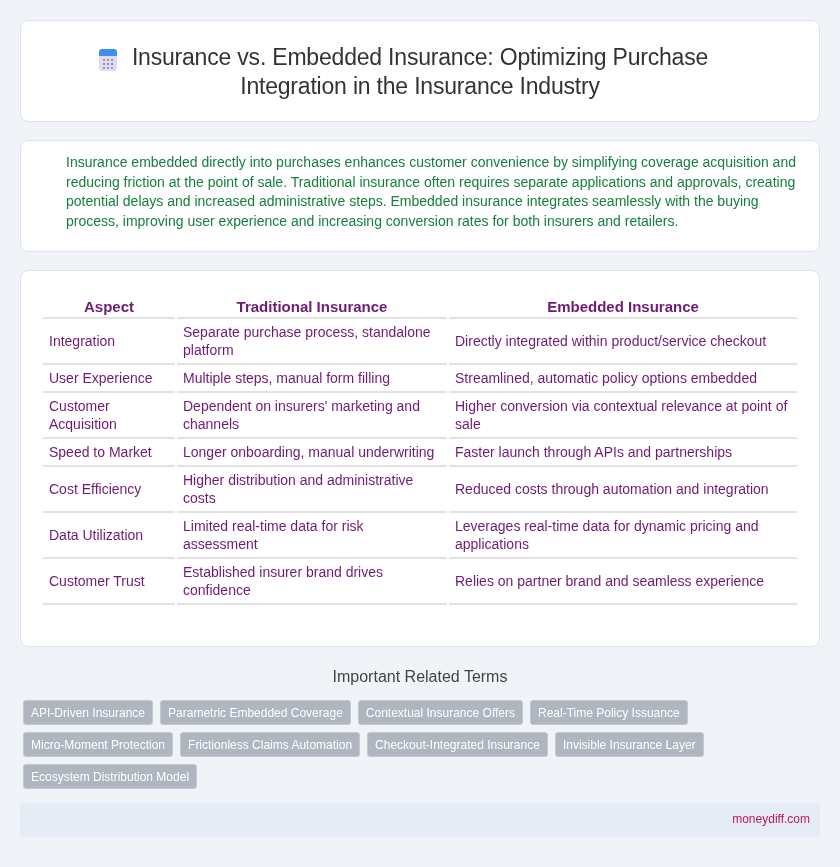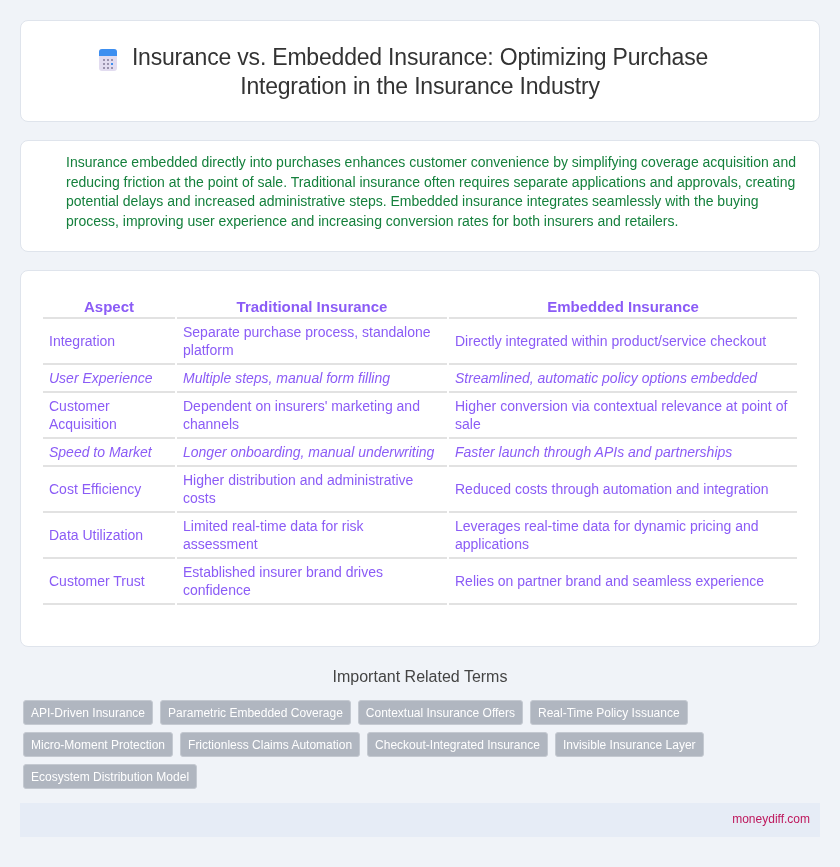--- a/index.html
+++ b/index.html
@@ -37,36 +37,36 @@
     .intro-card { top: 140px; height: 112px; }
     .intro-text {
       position: absolute; left: 21px; right: 20px; top: 12px;
       font-size: 14px; line-height: 19.5px; color: #15803d; margin-left: 24px;
     }
     .table-card { top: 270px; height: 377px; }
     table {
       position: absolute; left: 20px; top: 24px;
       width: 758px;
       border-collapse: separate; border-spacing: 2px 0;
-      font-size: 14px; color: #8b5cf6;
+      font-size: 14px; color: #701a75;
     }
     th {
       font-weight: bold; font-size: 15px; text-align: center;
       height: 24px; vertical-align: bottom; padding-bottom: 2px;
       border-bottom: 2px solid #e2e2e2;
     }
     td {
       padding: 4px 6px; line-height: 18px;
       border-bottom: 2px solid #e2e2e2;
       vertical-align: middle;
     }
     td.c0 { width: 132px; }
     td.c1 { width: 270px; }
     tr.r2 td { height: 39px; }
-    tr.r1 td { height: 28px; font-style: italic; }
+    tr.r1 td { height: 28px; }
     .related-title {
       position: absolute; left: 0; width: 840px; top: 668px;
       text-align: center; font-size: 16px; color: #444;
     }
     .tags {
       position: absolute; left: 23px; top: 700px; width: 780px;
       display: flex; flex-wrap: wrap; gap: 7px 7px; align-items: center;
     }
     .tag {
       background: #b0b6c0; color: #ffffff;

